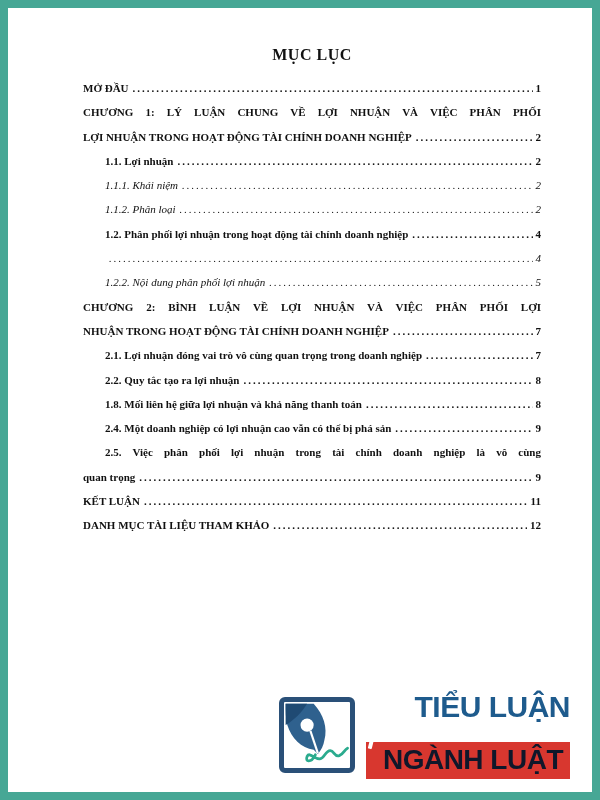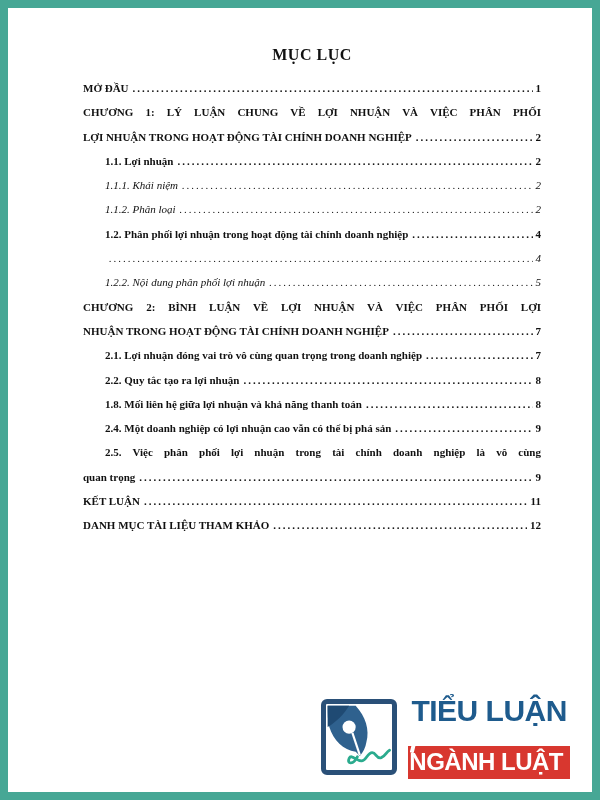--- a/index.html
+++ b/index.html
@@ -67,39 +67,39 @@
   .logo-icon {
     width: 66px; height: 66px;
     border: 5px solid #2a5078;
     border-radius: 6px;
     background: #fff;
     flex: 0 0 auto;
   }
   .logo-text {
     display: flex;
     flex-direction: column;
-    align-items: center;
+    align-items: flex-end;
     gap: 20px;
   }
   .logo-title {
     font-weight: 700;
     font-size: 30px;
     line-height: 1.05;
     color: #1e5b8d;
     letter-spacing: -0.5px;
     white-space: nowrap;
   }
   .logo-sub {
     position: relative;
     background: #d8372f;
-    color: #ffffff;
+    color: #0f172a;
     font-weight: 700;
-    font-size: 24px;
+    font-size: 28px;
     line-height: 1;
-    padding: 4px 7px 5px 1px;
+    padding: 4px 7px 5px 17px;
     letter-spacing: -0.5px;
     white-space: nowrap;
   }
   .hook-mark {
     position: absolute;
     top: -4px; left: 3px;
     width: 4px; height: 11px;
     background: #ffffff;
     transform: rotate(14deg);
     border-radius: 1px;

